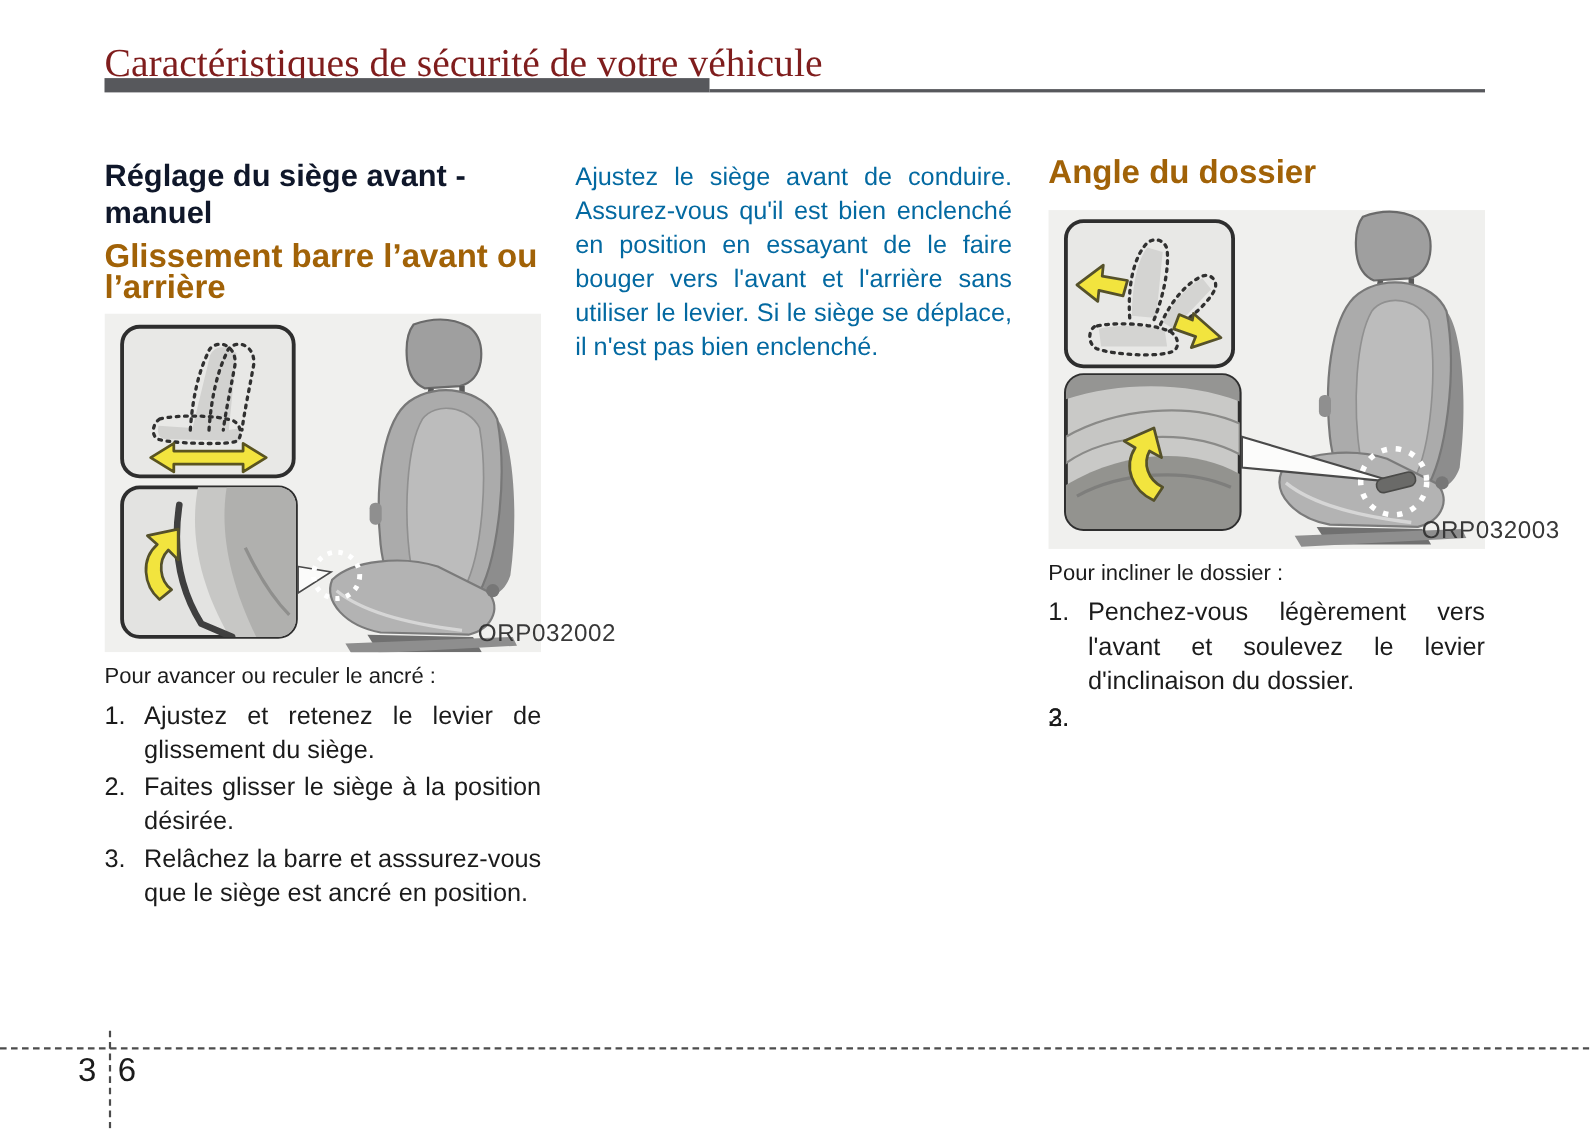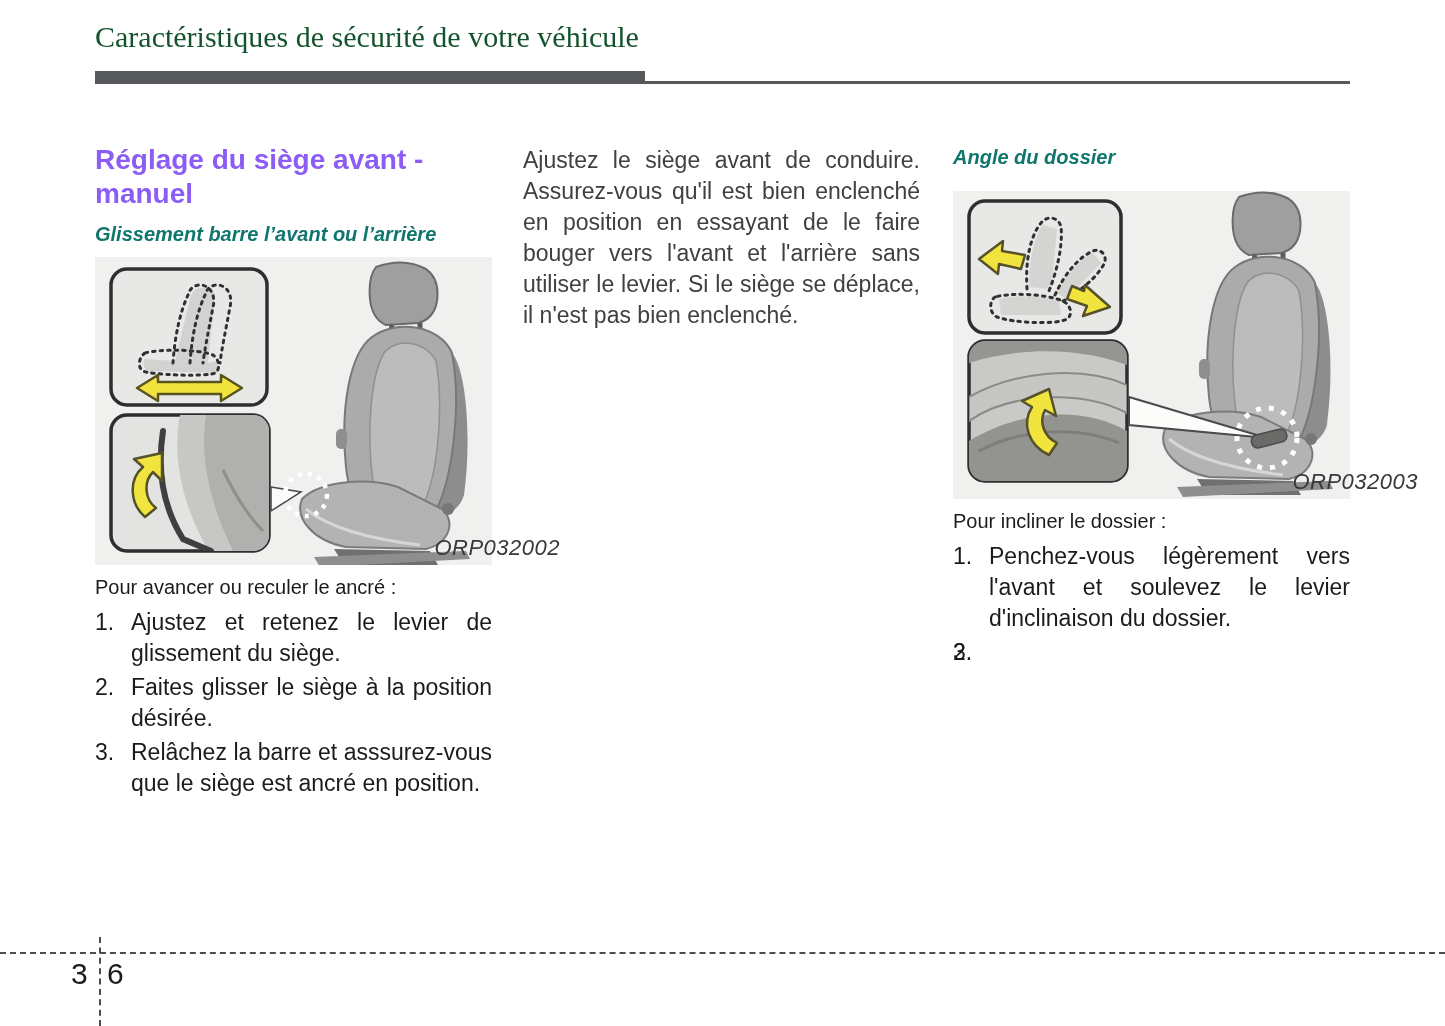--- a/index.html
+++ b/index.html
@@ -1,40 +1,40 @@
 <!DOCTYPE html>
 <html><head>
 <meta charset="utf-8">
 <style>
   html,body{margin:0;padding:0;background:#fff;}
   .page{position:relative;width:1445px;height:1026px;background:#ffffff;
         font-family:"Liberation Sans",sans-serif;color:#1b1b1b;overflow:hidden;}
 
   
-  .header-title{position:absolute;left:95px;top:20px;margin:0;
-    font-family:"Liberation Serif",serif;font-weight:400;font-size:30px;color:#14532d;}
+  .header-title{position:absolute;left:95px;top:36px;margin:0;
+    font-family:"Liberation Serif",serif;font-weight:400;font-size:36px;color:#7f1d1d;}
   .header-bar{position:absolute;left:95px;top:71px;width:550px;height:13px;background:#57585c;}
   .header-rule{position:absolute;left:645px;top:81px;width:705px;height:3px;background:#57585c;}
 
   
   .col{position:absolute;top:143px;width:397px;}
   .col1{left:95px;} .col2{left:523px;} .col3{left:953px;}
 
-  .heading{margin:0;font-size:28px;line-height:34px;font-weight:700;color:#8b5cf6;}
-  .subheading{margin:9px 0 0;font-size:20px;line-height:28px;font-weight:700;
-              font-style:italic;color:#0f766e;}
+  .heading{margin:0;font-size:28px;line-height:34px;font-weight:700;color:#0f172a;}
+  .subheading{margin:9px 0 0;font-size:30px;line-height:28px;font-weight:700;
+              color:#a16207;}
   .col3 .subheading{margin:0;}
 
-  .figure{position:relative;margin-top:9px;width:471px;height:308px;font-style:italic;}
+  .figure{position:relative;margin-top:9px;width:471px;height:308px;}
   .col3 .figure{margin-top:20px;}
   .figure svg{display:block;}
   .figure-caption{position:absolute;right:6px;bottom:4px;font-size:22px;color:#383838;
                   letter-spacing:0.5px;}
 
-  .body-par{margin:2px 0 0;font-size:23px;line-height:31px;text-align:justify;color:#404040;}
+  .body-par{margin:2px 0 0;font-size:23px;line-height:31px;text-align:justify;color:#0369a1;}
   .intro{margin:7px 0 4px;font-size:20px;line-height:31px;color:#1b1b1b;}
   .steps{margin:0;padding:0;list-style:none;}
   .step{position:relative;padding-left:36px;margin:0 0 3px;font-size:23px;line-height:31px;
         text-align:justify;color:#1b1b1b;}
   .step .num{position:absolute;left:0;top:0;}
 
   
   .footer-hline{position:absolute;left:0;top:952px;width:1445px;height:0;
                 border-top:2px dashed #4c4c4c;}
   .footer-vline{position:absolute;left:99px;top:937px;height:89px;width:0;

